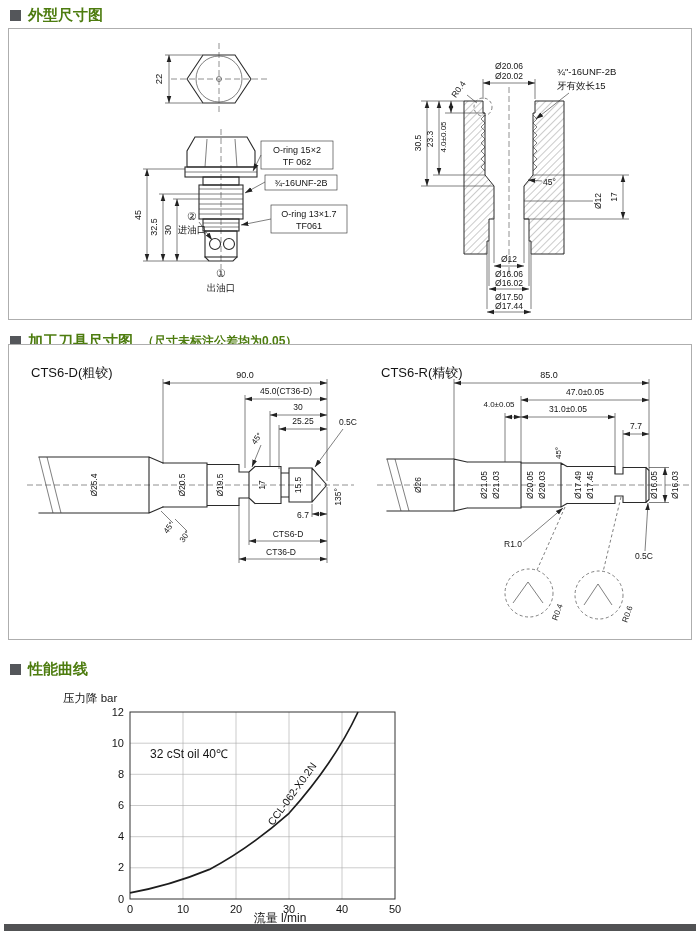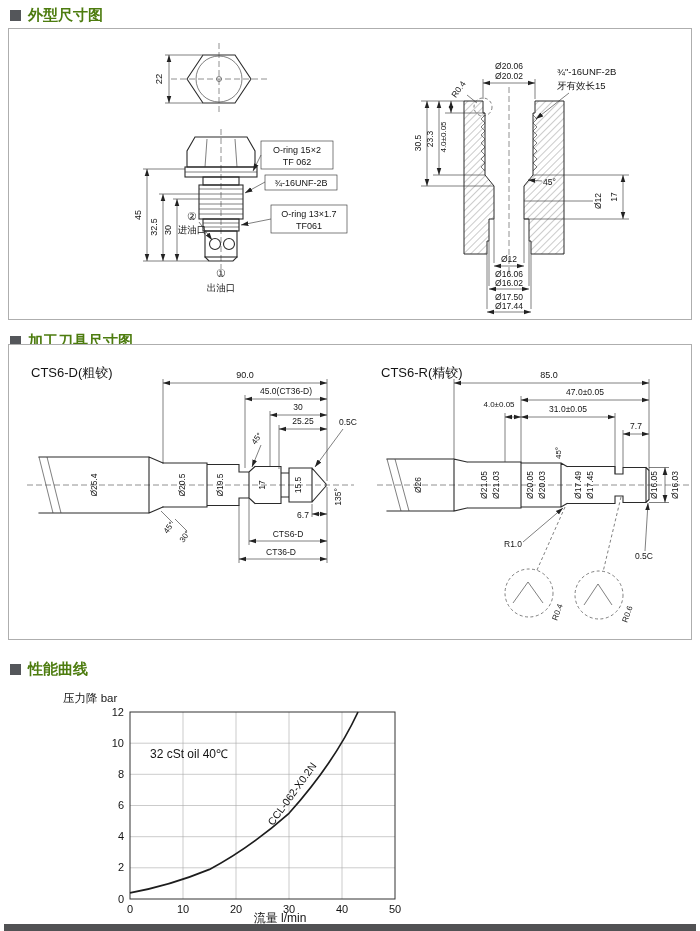--- a/index.html
+++ b/index.html
@@ -161,20 +161,21 @@
         <text class="t85 mid" x="500" y="271">Ø17.50</text>
         <text class="t85 mid" x="500" y="280">Ø17.44</text>
         <line class="tn" x1="478" y1="283" x2="522" y2="283" marker-start="url(#ar1)" marker-end="url(#ar1)"></line>
       </g>
     </svg>
   </div>
 
   <div class="hdr" style="top:332px">
     <span class="bullet"></span>
     <span>加工刀具尺寸图</span>
+    <span class="note">（尺寸未标注公差均为0.05）</span>
   </div>
 
   <div class="box" style="top:344px;height:294px">
     <svg width="682" height="292" viewBox="0 0 682 292">
       <defs>
         <marker id="ar2" markerWidth="9" markerHeight="8" refX="7.4" refY="3" orient="auto-start-reverse" markerUnits="userSpaceOnUse">
           <path d="M0,0.6 L7.5,3 L0,5.4 Z" fill="#222"></path>
         </marker>
       </defs>
 

